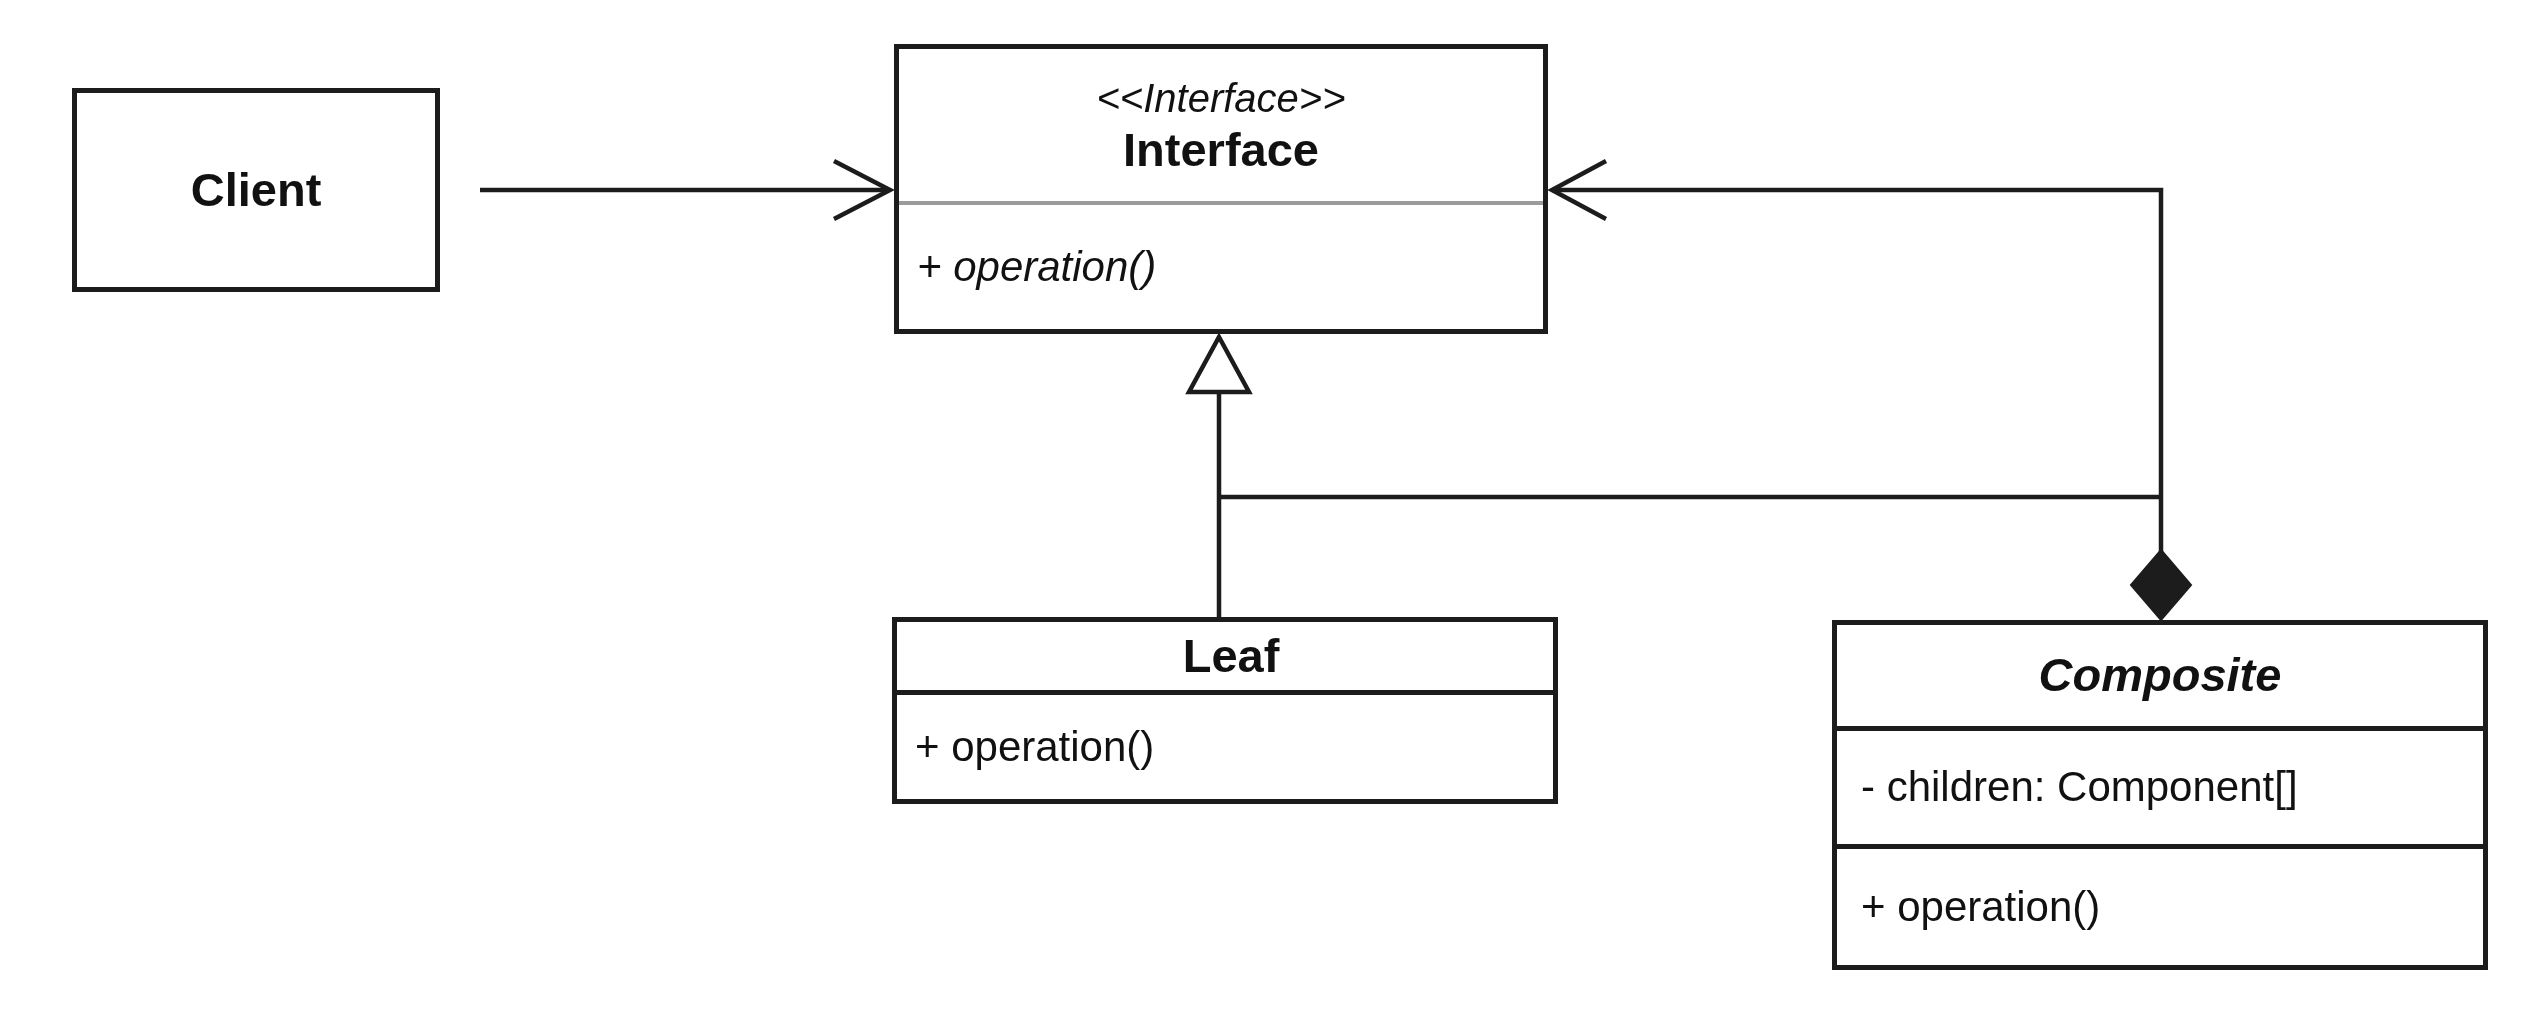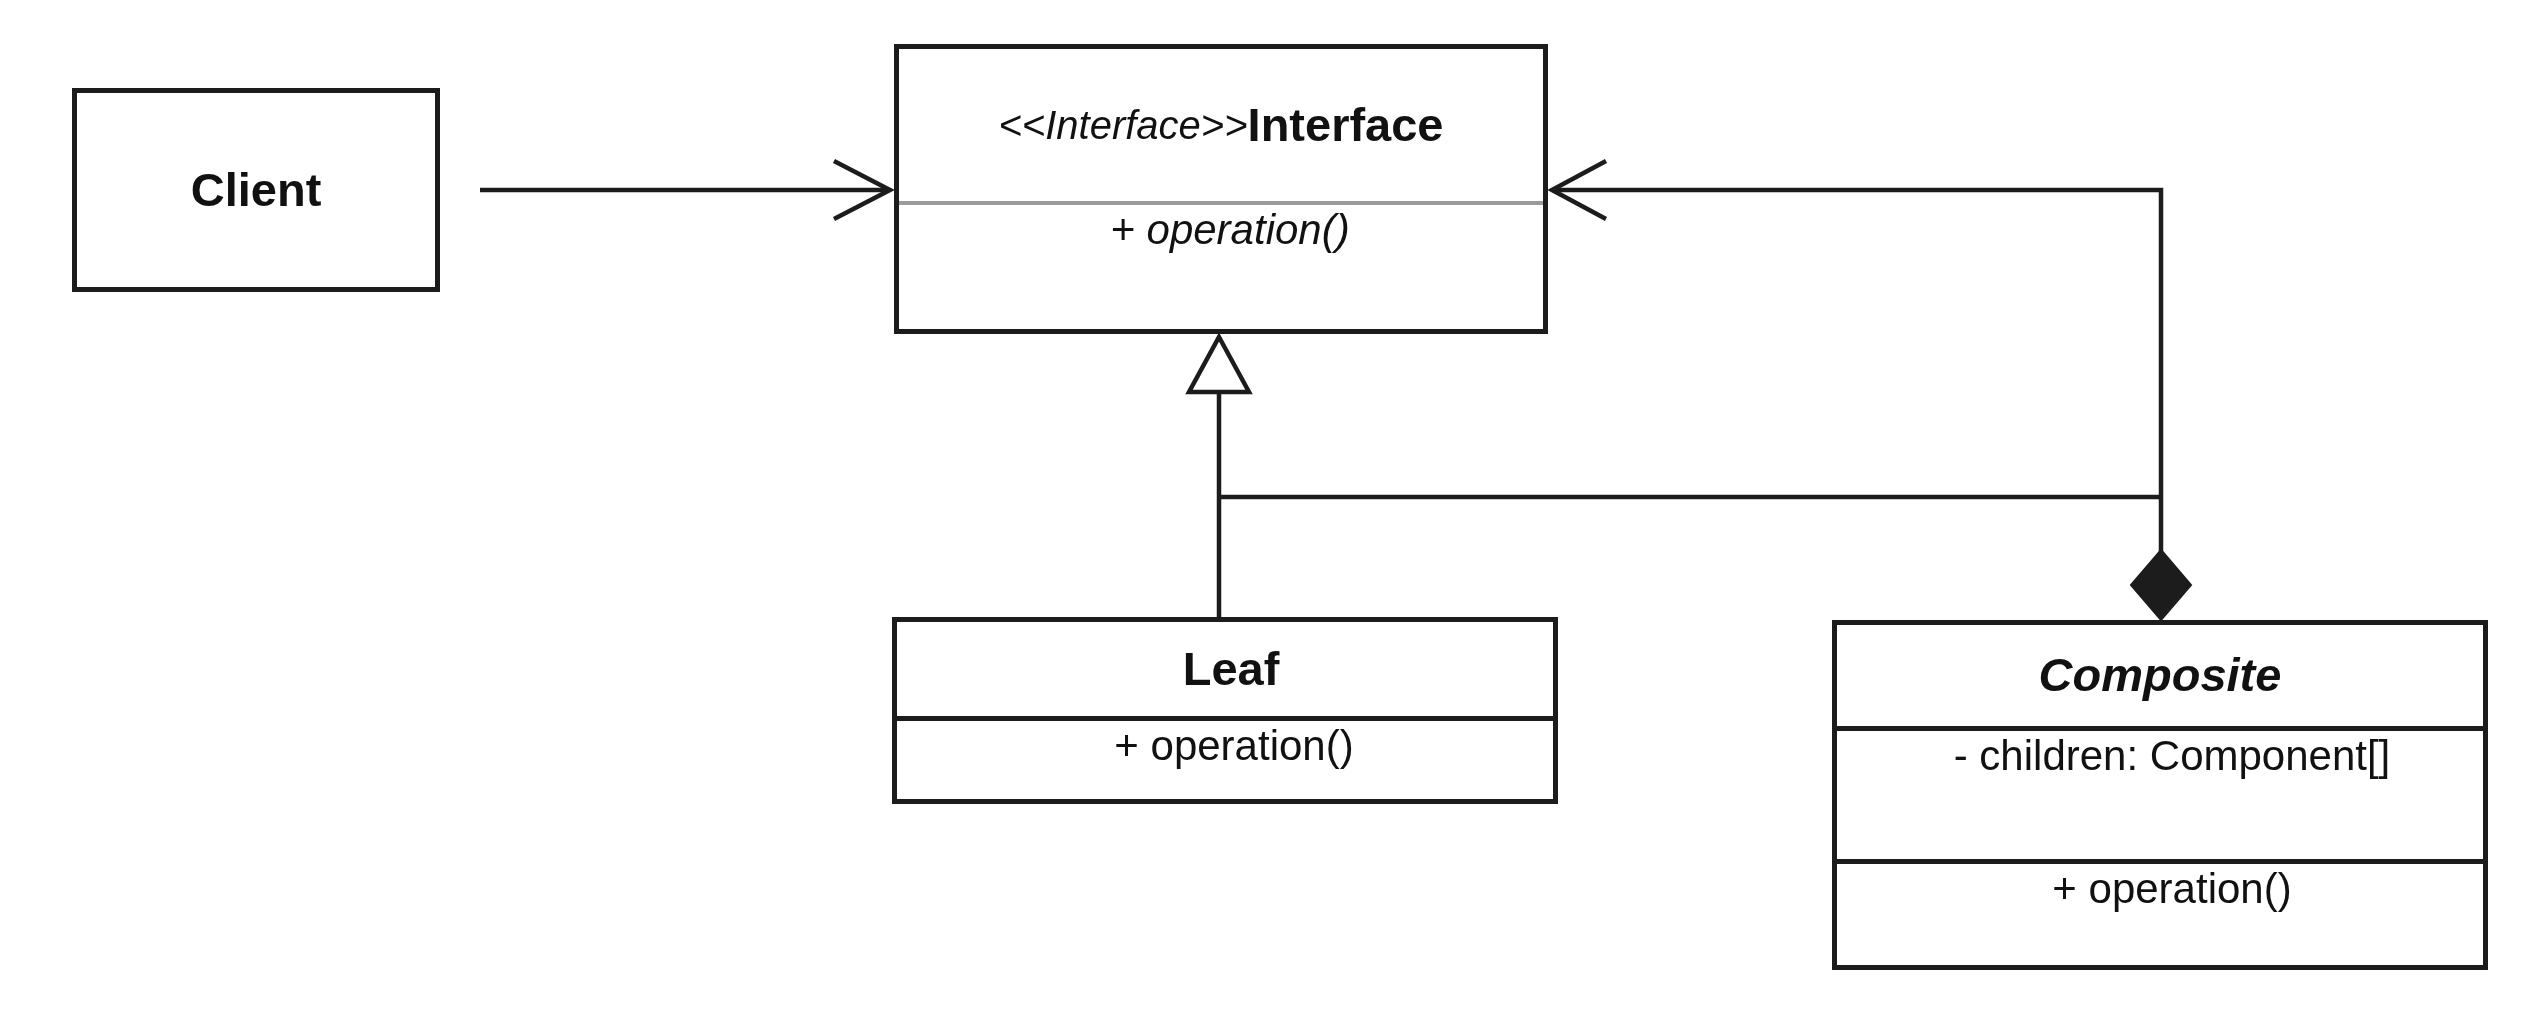--- a/index.html
+++ b/index.html
@@ -46,21 +46,21 @@
   }
   .uml-box {
     position: absolute;
     background: var(--background);
     border: 5px solid var(--stroke);
     display: flex;
     flex-direction: column;
   }
   .sec {
     display: flex;
-    flex-direction: row;
+    flex-direction: column;
     justify-content: center;
   }
   .sec + .sec {
     border-top: 5px solid var(--stroke);
   }
   .uml-box.component .sec + .sec {
     border-top: 4px solid var(--component_divider);
   }
   .sec.title {
     align-items: center;
@@ -126,33 +126,33 @@
     <div class="sec title" style="height:152px;">
       <div class="stereotype">&lt;&lt;Interface&gt;&gt;</div>
       <div class="class-name">Interface</div>
     </div>
     <div class="sec members">
       <div class="member abstract">+ operation()</div>
     </div>
   </div>
 
   <div class="uml-box leaf" style="left:892px; top:617px; width:666px; height:187px;">
-    <div class="sec title" style="height:94px;padding-left:12px;">
+    <div class="sec title" style="height:68px;padding-left:12px;">
       <div class="class-name">Leaf</div>
     </div>
     <div class="sec members">
       <div class="member">+ operation()</div>
     </div>
   </div>
 
   <div class="uml-box composite" style="left:1832px; top:620px; width:656px; height:350px;">
     <div class="sec title" style="height:101px;font-style:italic;">
       <div class="class-name">Composite</div>
     </div>
-    <div class="sec members" style="height:133px; flex:0 0 auto; padding-left:24px;">
+    <div class="sec members" style="height:118px; flex:0 0 auto; padding-left:24px;">
       <div class="member">- children: Component[]</div>
     </div>
     <div class="sec members" style="padding-left:24px;">
       <div class="member">+ operation()</div>
     </div>
   </div>
 
 </div>
 
 </body></html>

